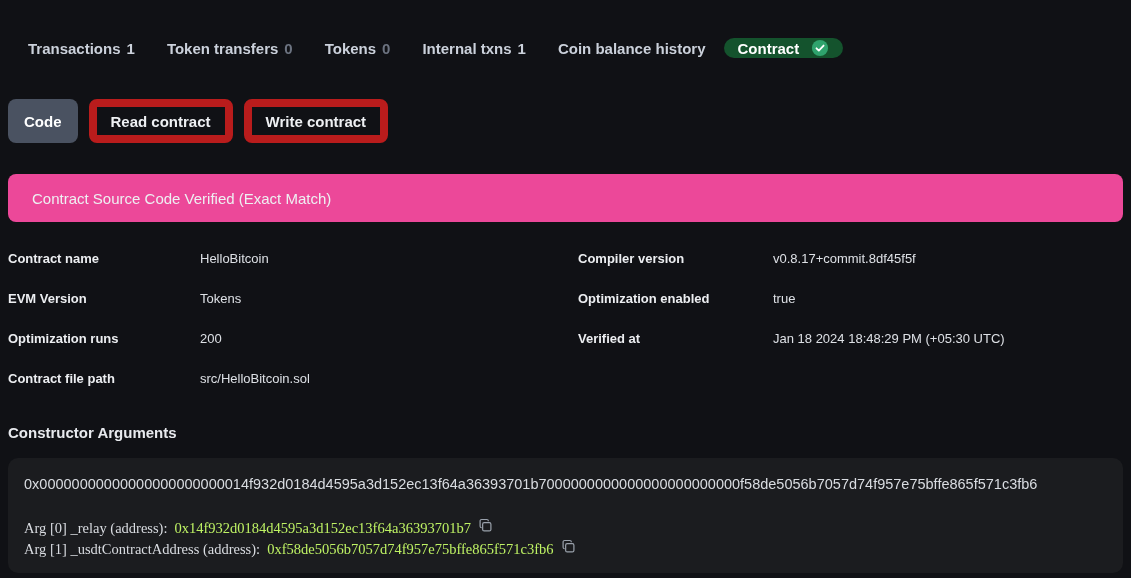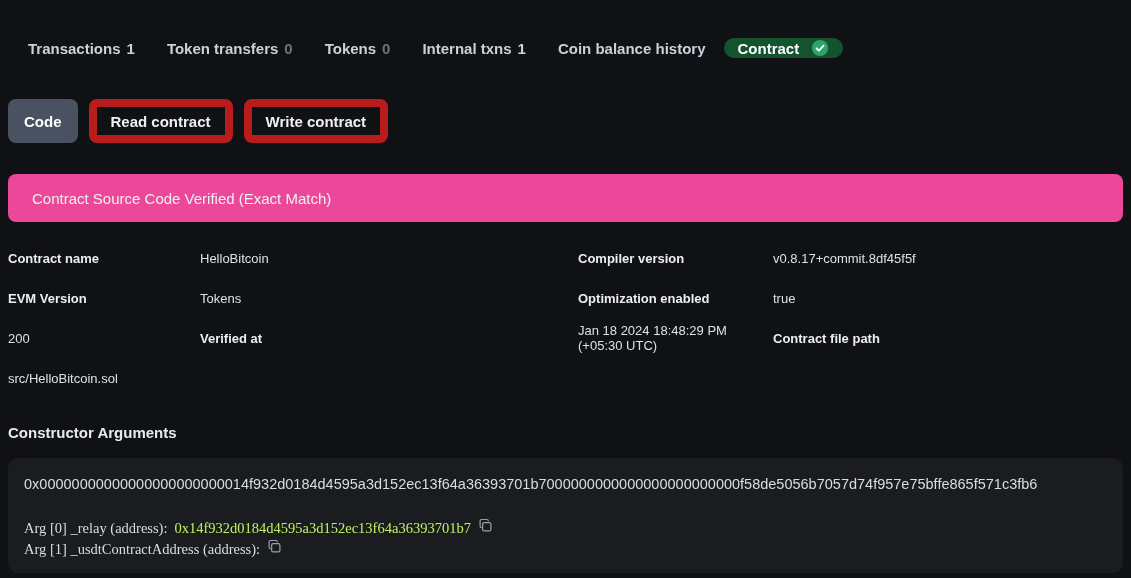--- a/index.html
+++ b/index.html
@@ -127,20 +127,21 @@
   <div class="info-label">Contract name</div>
   <div class="info-value">HelloBitcoin</div>
   <div class="info-label">Compiler version</div>
   <div class="info-value">v0.8.17+commit.8df45f5f</div>
 
   <div class="info-label">EVM Version</div>
   <div class="info-value">Tokens</div>
   <div class="info-label">Optimization enabled</div>
   <div class="info-value">true</div>
 
+  <div class="info-label">Optimization runs</div>
   <div class="info-value">200</div>
   <div class="info-label">Verified at</div>
   <div class="info-value">Jan 18 2024 18:48:29 PM (+05:30 UTC)</div>
 
   <div class="info-label">Contract file path</div>
   <div class="info-value">src/HelloBitcoin.sol</div>
   <div></div>
   <div></div>
 </div>
 
@@ -157,20 +158,21 @@
         <svg width="15" height="15" viewBox="0 0 20 20" fill="none" stroke="currentColor" stroke-width="1.6">
           <rect x="6.2" y="6.2" width="11" height="11" rx="2"></rect>
           <path d="M13.8 4.2 V4 a2 2 0 0 0 -2 -2 H4.8 a2 2 0 0 0 -2 2 v7 a2 2 0 0 0 2 2 h.2"></path>
         </svg>
       </span>
     </button>
   </div>
 
   <div class="arg-line">
     <span>Arg [1] _usdtContractAddress (address):</span>
+    <a class="arg-link">0xf58de5056b7057d74f957e75bffe865f571c3fb6</a>
     <button class="copy-btn">
       <span style="display:inline-flex;">
         <svg width="15" height="15" viewBox="0 0 20 20" fill="none" stroke="currentColor" stroke-width="1.6">
           <rect x="6.2" y="6.2" width="11" height="11" rx="2"></rect>
           <path d="M13.8 4.2 V4 a2 2 0 0 0 -2 -2 H4.8 a2 2 0 0 0 -2 2 v7 a2 2 0 0 0 2 2 h.2"></path>
         </svg>
       </span>
     </button>
   </div>
 </div>

